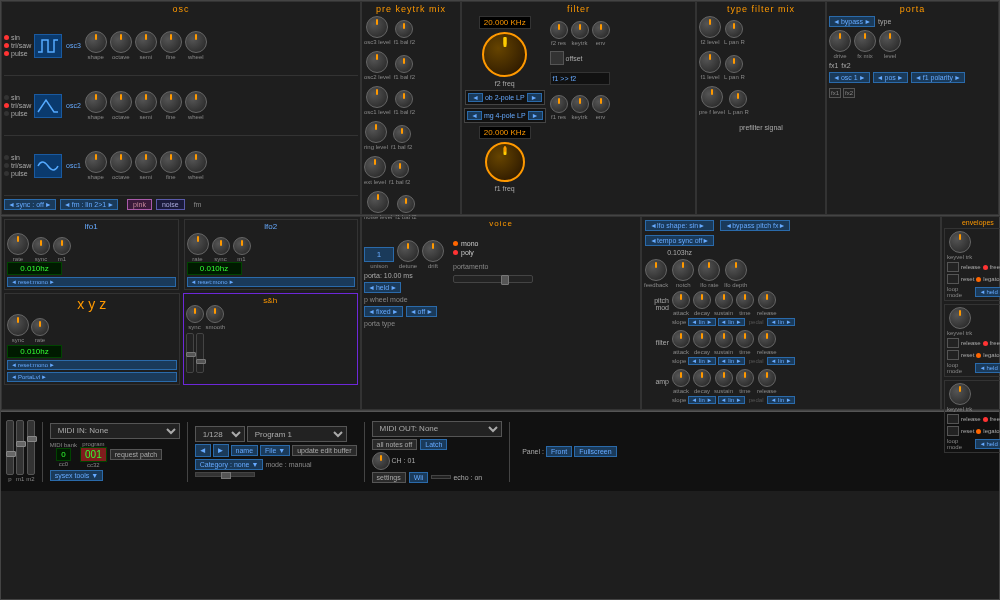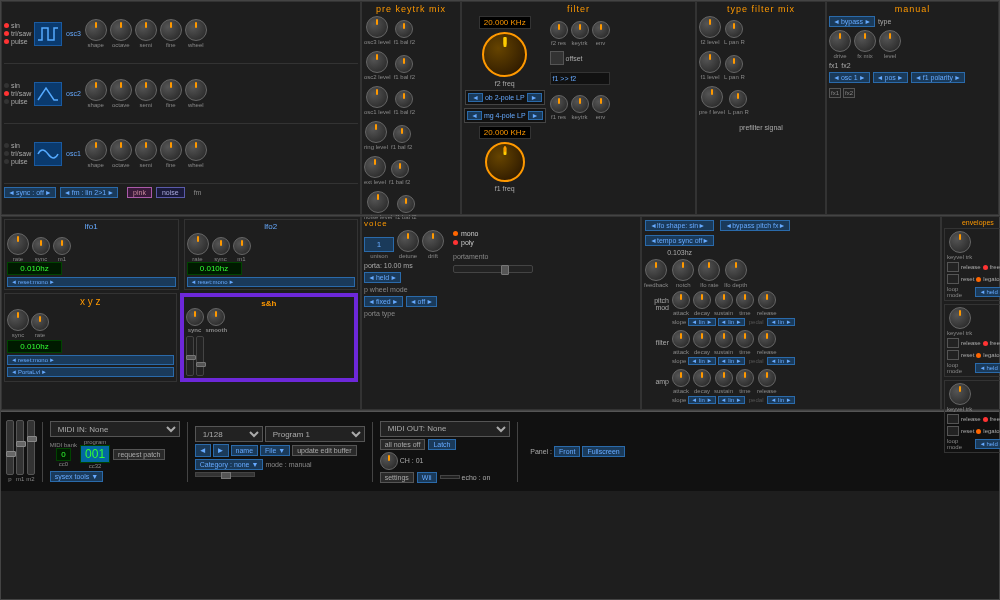--- a/index.html
+++ b/index.html
@@ -300,23 +300,23 @@
 
     .section-box {
       border: 1px solid #333;
       padding: 2px;
       position: relative;
     }
 
     .section-title {
       color: #ff9900;
       font-size: 8px;
-      text-align: left;
+      text-align: center;
       letter-spacing: 1px;
-      margin-bottom: 2px;
+      margin-bottom: 12px;
     }
 
     .knob-row {
       display: flex;
       gap: 3px;
       align-items: flex-end;
       margin-bottom: 2px;
     }
 
     .nav-btn {
@@ -499,20 +499,21 @@
     }
   </style>
 </head>
 <body>
 
 <div class="main-container">
 
   <div class="top-section">
 
     <div class="osc-panel section-box">
+      <div class="panel-title">osc</div>
 
       <div class="osc-row">
         <div class="osc-labels">
           <div class="osc-label-row">
               <span class="led-dot"></span>
               <span>sin</span>
             </div>
           <div class="osc-label-row">
               <span class="led-dot"></span>
               <span>tri/saw</span>
@@ -840,21 +841,21 @@
           <div class="knob-group">
               <div class="knob small"></div>
               <div class="knob-label">L pan R</div>
             </div>
         </div>
         <div style="font-size:7px;color:#aaa;text-align:center;margin-top:3px;">prefilter signal</div>
       </div>
     </div>
 
     <div class="output-panel section-box">
-      <div class="panel-title">manual</div>
+      <div class="panel-title">porta</div>
       <div style="display:flex;flex-direction:column;gap:3px;">
 
         <div style="display:flex;align-items:center;gap:3px;">
           <button class="nav-btn">
             <span>◄</span>
               <span>bypass</span>
               <span>►</span>
           </button>
           <span style="font-size:7px;color:#aaa;">type</span>
         </div>
@@ -955,21 +956,21 @@
             <span>◄</span>
               <span>reset:mono</span>
               <span>►</span>
           </div>
         </div>
       </div>
 
       <div style="display:flex;gap:3px;margin-top:3px;">
 
         <div style="flex:1;border:1px solid #333;padding:2px;">
-          <div style="font-size:10px;color:#ff9900;text-align:center;">x y z</div>
+          <div style="font-size:14px;color:#ff9900;text-align:center;">x y z</div>
           <div style="display:flex;gap:2px;align-items:flex-end;margin:2px 0;">
             <div class="knob-group">
                 <div class="knob"></div>
                 <div class="knob-label">sync</div>
               </div>
             <div class="knob-group">
                 <div class="knob small"></div>
                 <div class="knob-label">rate</div>
               </div>
           </div>
@@ -981,21 +982,21 @@
                 <span>►</span>
             </div>
             <div class="nav-btn" style="font-size:6px;">
               <span>◄</span>
                 <span>PortaLvl</span>
                 <span>►</span>
             </div>
           </div>
         </div>
 
-        <div style="flex:1;border:4px solid #6d28d9;padding:2px;font-weight:bold;">
+        <div style="flex:1;border:1px solid #6d28d9;padding:2px;">
           <div style="font-size:8px;color:#ff9900;text-align:center;">s&amp;h</div>
           <div style="display:flex;gap:2px;align-items:flex-end;">
             <div class="knob-group">
                 <div class="knob small"></div>
                 <div class="knob-label">sync</div>
               </div>
             <div class="knob-group">
                 <div class="knob small"></div>
                 <div class="knob-label">smooth</div>
               </div>
@@ -1343,37 +1344,37 @@
         <option>MIDI IN: None</option>
       </select>
       <div style="display:flex;gap:3px;align-items:center;">
         <div style="display:flex;flex-direction:column;align-items:center;font-size:6px;color:#888;">
           <span>MIDI bank</span>
           <div style="background:#001a00;border:1px solid #004400;color:#33ff33;font-size:8px;padding:1px 4px;">0</div>
           <span>cc0</span>
         </div>
         <div style="display:flex;flex-direction:column;align-items:center;font-size:6px;color:#888;">
           <span>program</span>
-          <div style="background:#0369a1;border:1px solid #004400;color:#33ff33;font-size:12px;padding:1px 4px;">001</div>
+          <div style="background:#7f1d1d;border:1px solid #004400;color:#33ff33;font-size:10px;padding:1px 4px;">001</div>
           <span>cc32</span>
         </div>
         <button class="btn">request patch</button>
       </div>
       <div style="display:flex;align-items:center;gap:2px;">
         <button class="btn btn-blue">
           <span>sysex tools</span> ▼
         </button>
       </div>
     </div>
 
     <div class="separator-v"></div>
 
     <div style="display:flex;flex-direction:column;gap:2px;">
       <div style="display:flex;gap:2px;align-items:center;">
-        <select class="dropdown" style="width:68px;">
+        <select class="dropdown" style="width:50px;">
           <option>1/128</option>
         </select>
         <select class="dropdown" style="width:100px;">
           <option>Program 1</option>
         </select>
       </div>
       <div style="display:flex;gap:2px;align-items:center;">
         <button class="transport-btn">◄</button>
         <button class="transport-btn">►</button>
         <button class="btn btn-blue">name</button>

